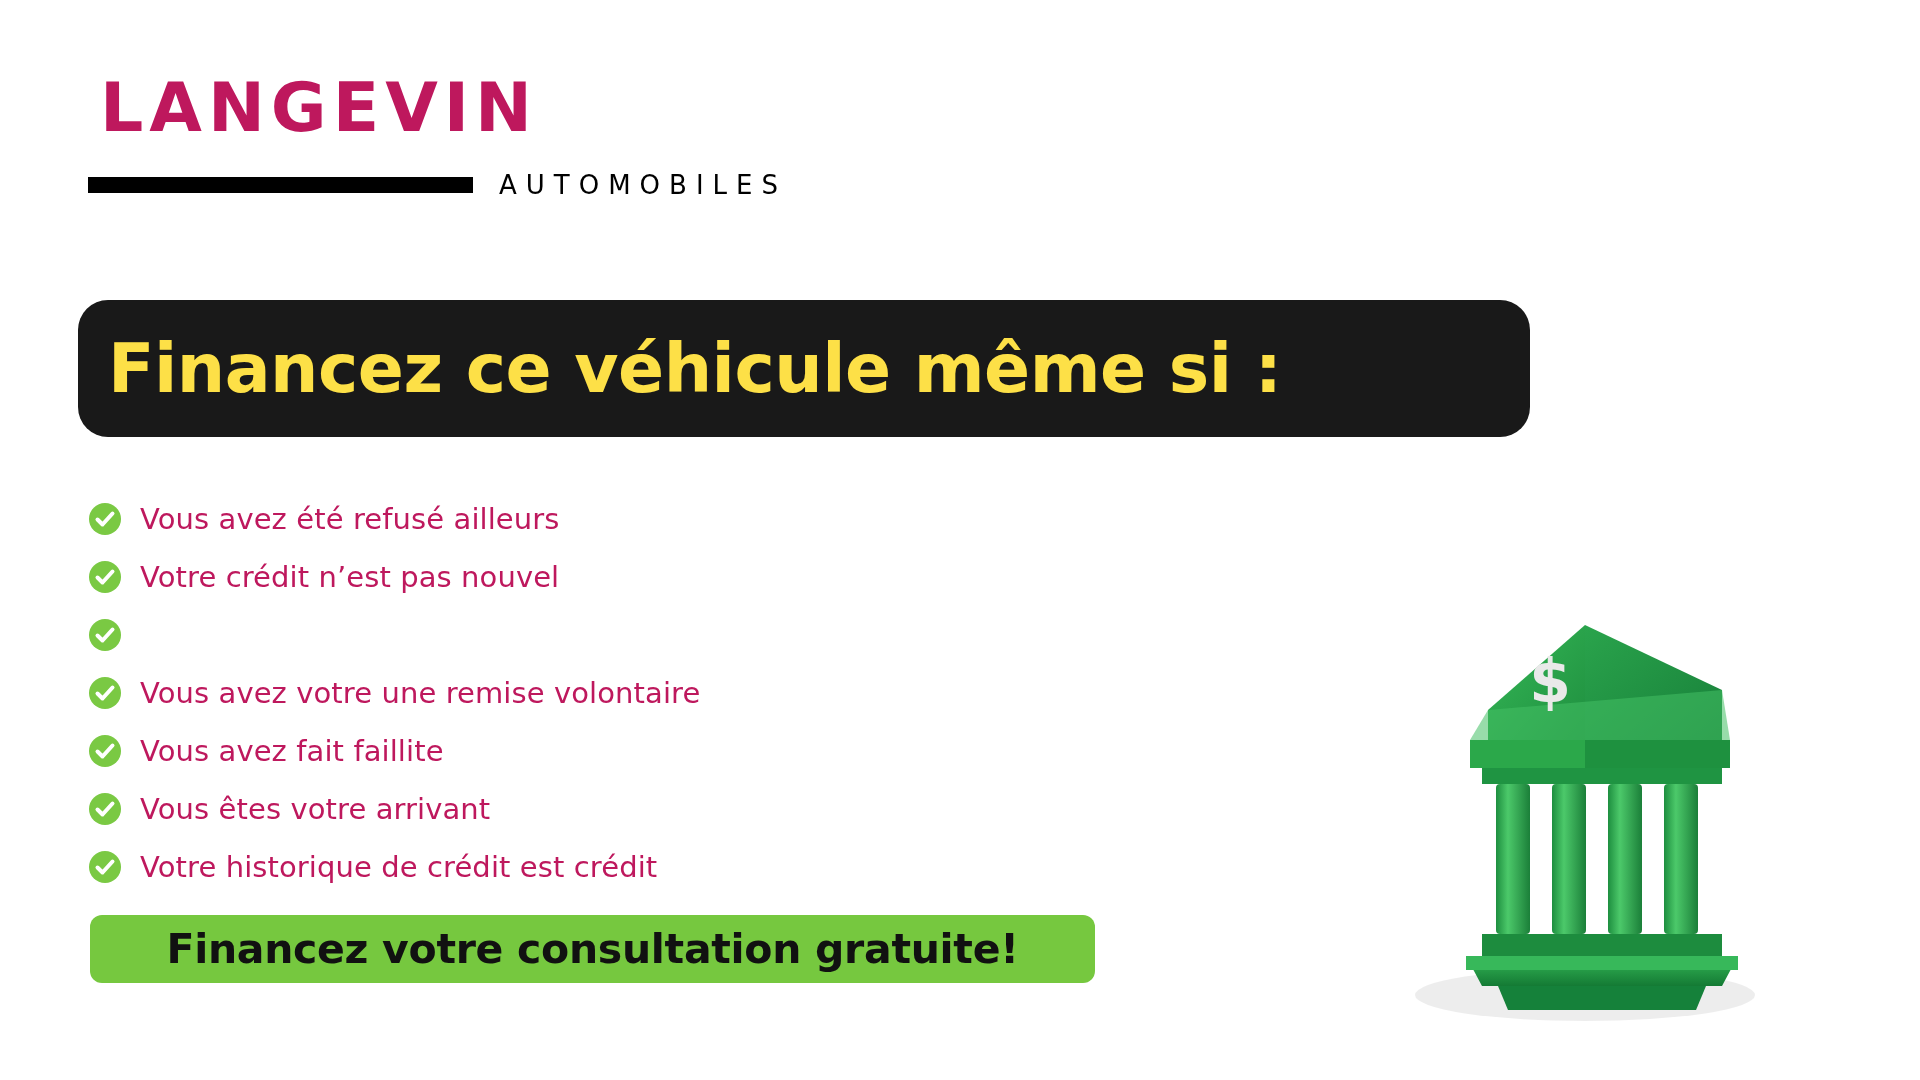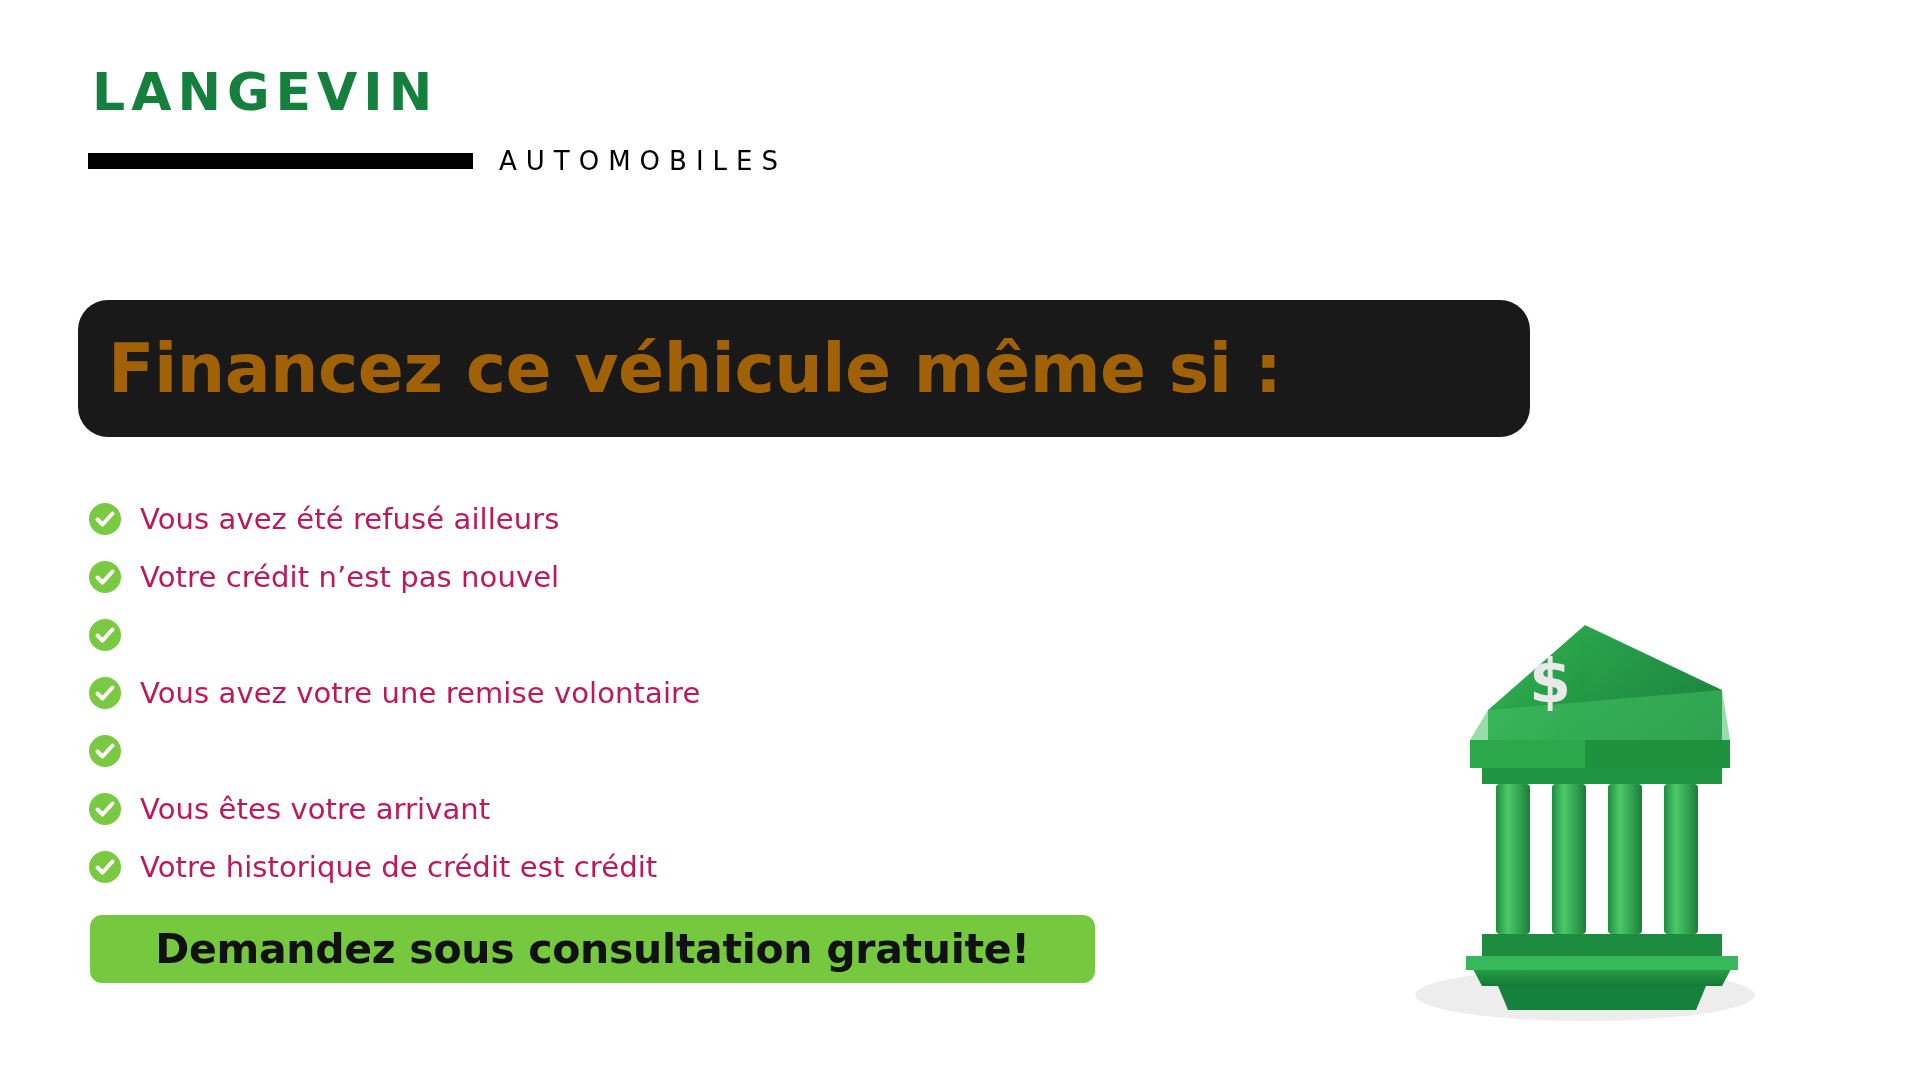--- a/index.html
+++ b/index.html
@@ -18,25 +18,25 @@
   
   .logo-block {
     position: absolute;
     left: 88px;
     top: 62px;
     width: 700px;
   }
   .logo-word {
     font-family: "DejaVu Sans", sans-serif;
     font-weight: bold;
-    font-size: 52px;
+    font-size: 68px;
     letter-spacing: 6px;
-    color: #15803d;
+    color: #be185d;
     line-height: 1;
-    margin: 4px;
+    margin: 12px;
     white-space: nowrap;
   }
   .logo-sub-row {
     display: flex;
     align-items: center;
     margin-top: 28px;
     width: 690px;
   }
   .logo-bar {
     height: 16px;
@@ -65,21 +65,21 @@
     border-radius: 30px;
     display: flex;
     align-items: center;
     box-sizing: border-box;
     padding-left: 30px;
   }
   .headline-text {
     font-family: "DejaVu Sans", sans-serif;
     font-weight: bold;
     font-size: 68px;
-    color: #a16207;
+    color: #fde047;
     letter-spacing: -0.5px;
     white-space: nowrap;
   }
 
   
   .bullets {
     position: absolute;
     left: 88px;
     top: 490px;
     width: 900px;
@@ -195,20 +195,21 @@
     <span class="bullet-label">Vous avez votre une remise volontaire</span>
   </div>
 
   <div class="bullet-row">
     <span class="check-icon">
       <svg viewBox="0 0 34 34" xmlns="http://www.w3.org/2000/svg">
         <circle cx="17" cy="17" r="16" fill="#7ac943"></circle>
         <path d="M9.5 17.5 L14.5 22.5 L24.5 11.5" fill="none" stroke="#ffffff" stroke-width="4" stroke-linecap="round" stroke-linejoin="round"></path>
       </svg>
     </span>
+    <span class="bullet-label">Vous avez fait faillite</span>
   </div>
 
   <div class="bullet-row">
     <span class="check-icon">
       <svg viewBox="0 0 34 34" xmlns="http://www.w3.org/2000/svg">
         <circle cx="17" cy="17" r="16" fill="#7ac943"></circle>
         <path d="M9.5 17.5 L14.5 22.5 L24.5 11.5" fill="none" stroke="#ffffff" stroke-width="4" stroke-linecap="round" stroke-linejoin="round"></path>
       </svg>
     </span>
     <span class="bullet-label">Vous êtes votre arrivant</span>
@@ -220,21 +221,21 @@
         <circle cx="17" cy="17" r="16" fill="#7ac943"></circle>
         <path d="M9.5 17.5 L14.5 22.5 L24.5 11.5" fill="none" stroke="#ffffff" stroke-width="4" stroke-linecap="round" stroke-linejoin="round"></path>
       </svg>
     </span>
     <span class="bullet-label">Votre historique de crédit est crédit</span>
   </div>
 
 </div>
 
 <button class="cta">
-  <span class="cta-text">Demandez sous consultation gratuite!</span>
+  <span class="cta-text">Financez votre consultation gratuite!</span>
 </button>
 
 <div class="bank">
   <svg viewBox="0 0 430 440" xmlns="http://www.w3.org/2000/svg">
     <defs>
       <linearGradient id="roofL" x1="0" y1="0" x2="1" y2="1">
         <stop offset="0%" stop-color="#35b857"></stop>
         <stop offset="100%" stop-color="#1f8f3f"></stop>
       </linearGradient>
       <linearGradient id="roofR" x1="0" y1="0" x2="1" y2="1">

